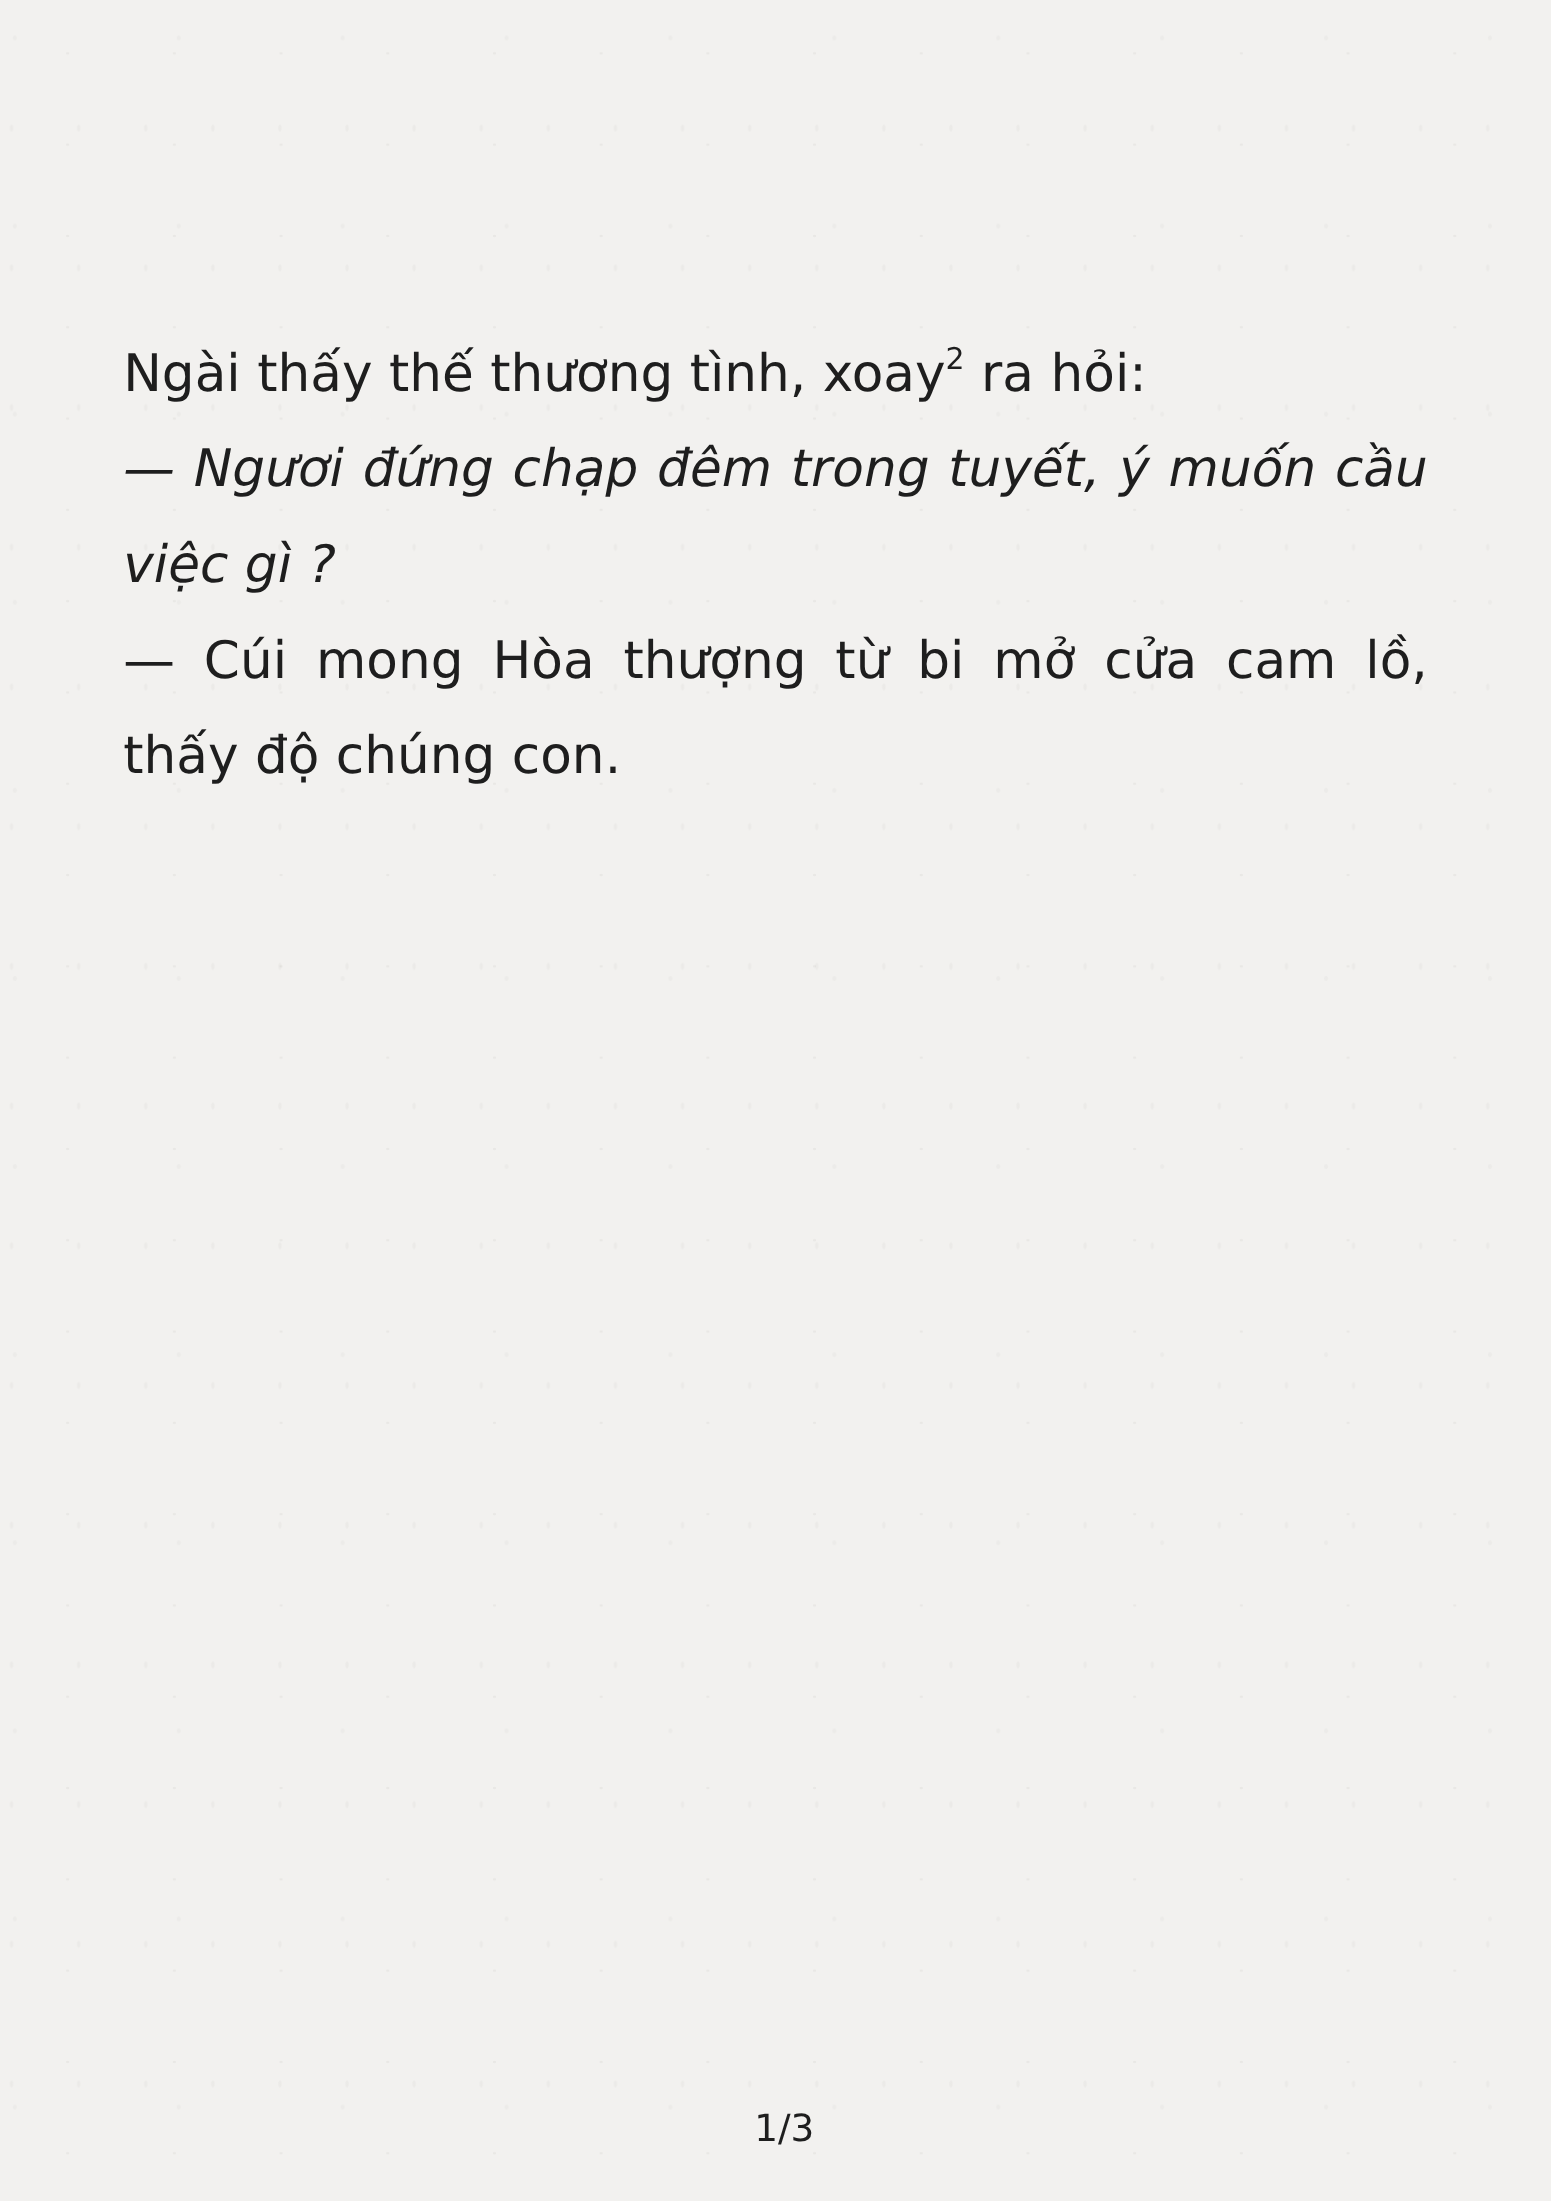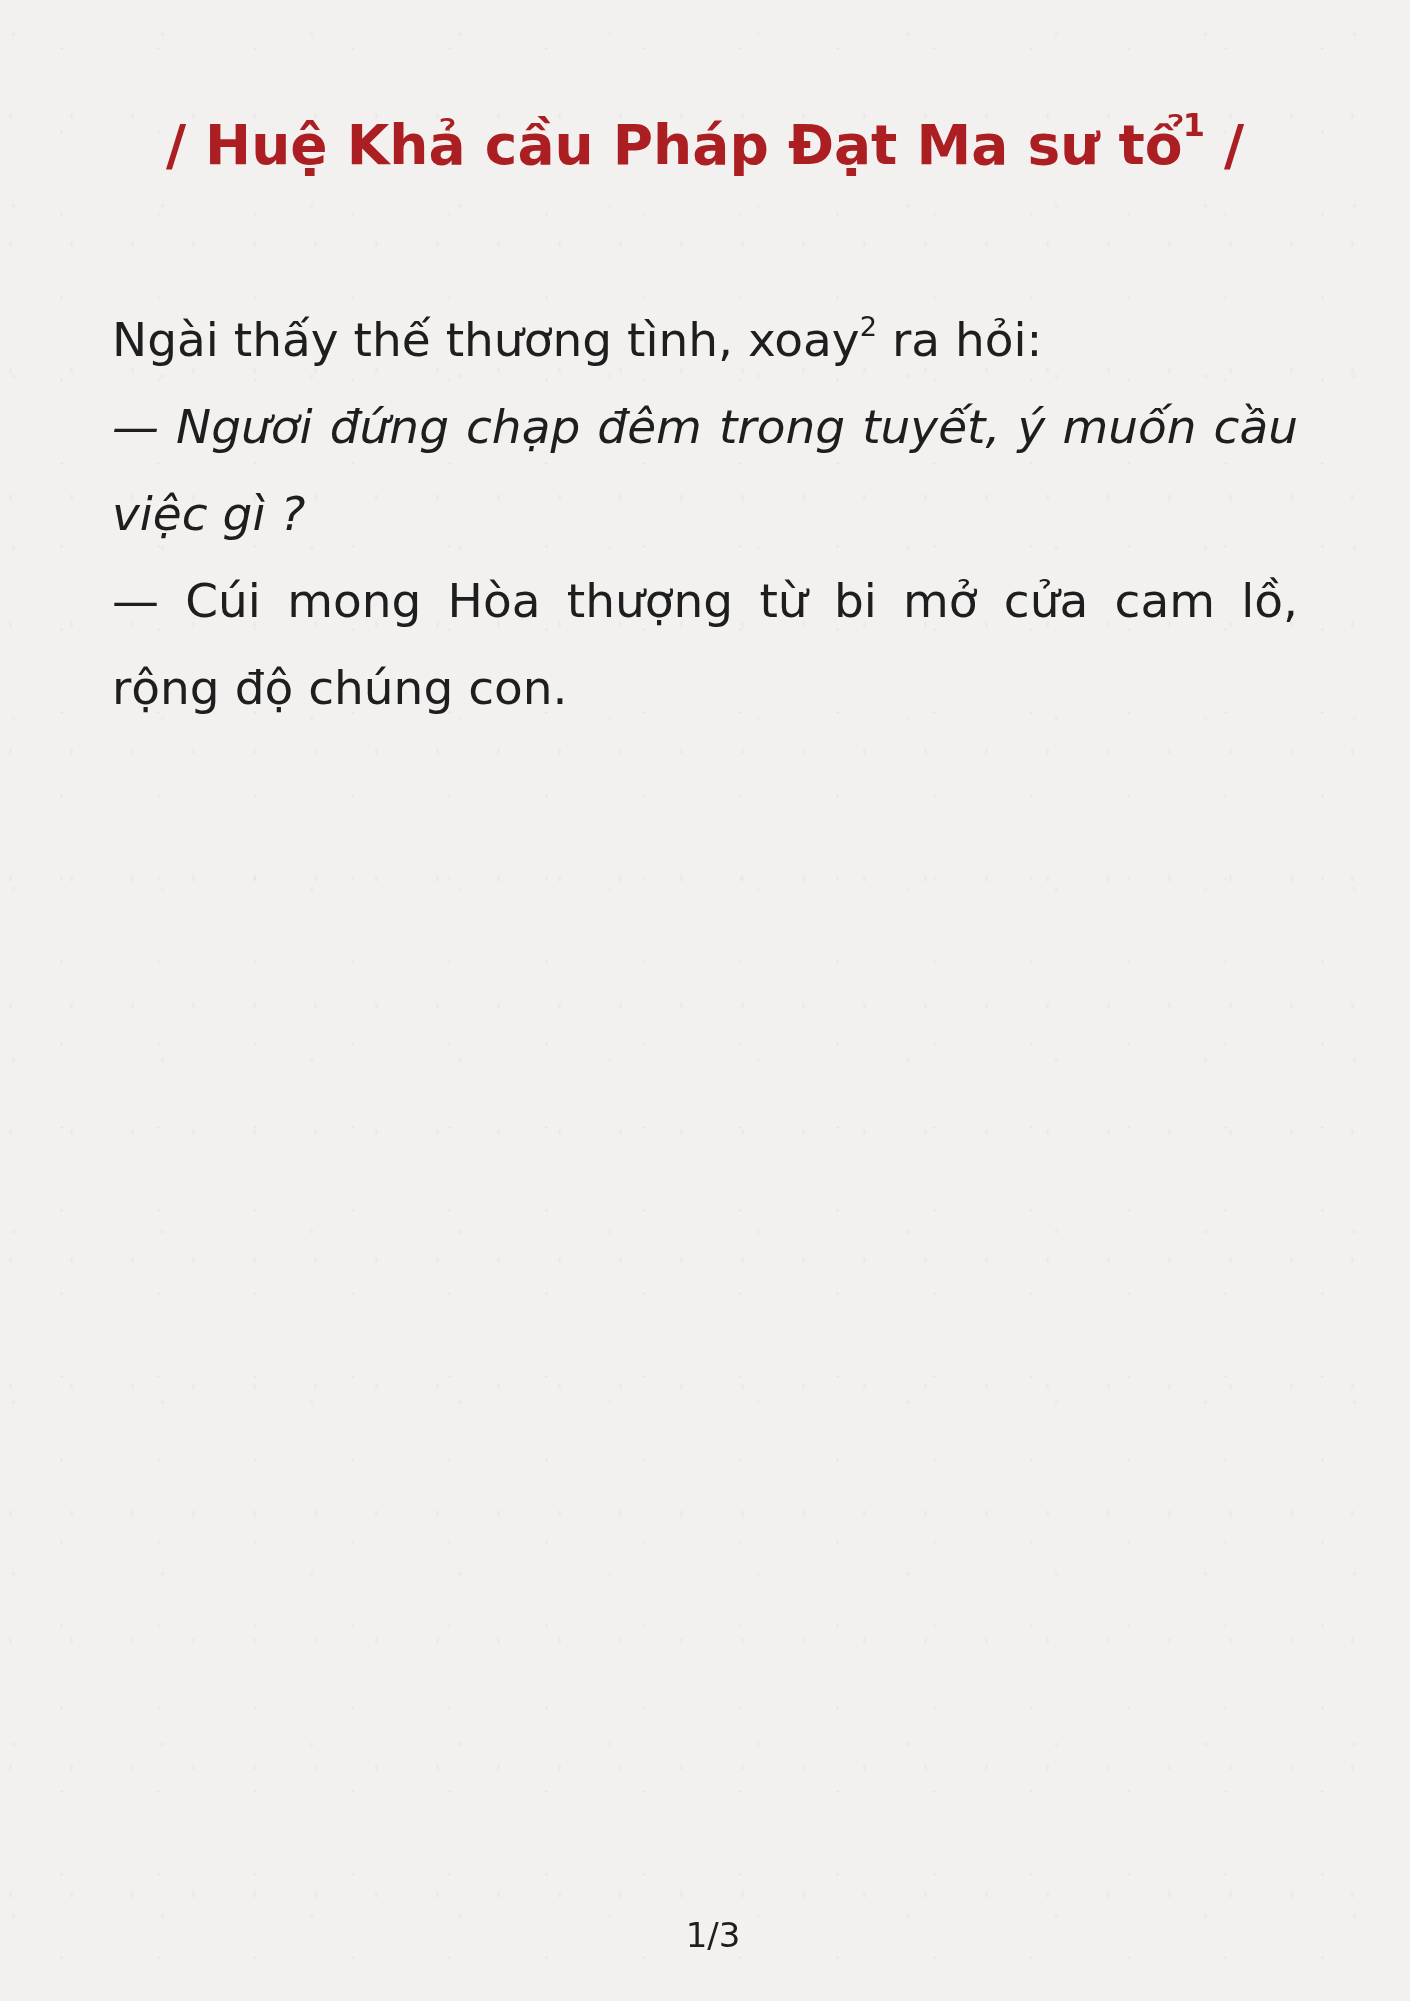--- a/index.html
+++ b/index.html
@@ -71,28 +71,27 @@
     text-align: center;
     font-size: 34px;
     color: var(--ink, #1e1e1e);
   }
 </style>
 </head>
 <body>
 
 <div class="page">
 
-  <h1 class="title"><span>/ Huệ Khả cầu Pháp Đạt Ma sư tổ</span><sup>1</sup><span> /</span></h1>
 
   <div class="body">
 
     <p><span>Ngài thấy thế thương tình, xoay</span><sup>2</sup><span> ra hỏi:</span></p>
 
     <p class="italic">— Ngươi đứng chạp đêm trong tuyết, ý muốn cầu việc gì ?</p>
 
 
-    <p>— Cúi mong Hòa thượng từ bi mở cửa cam lồ, rộng độ chúng con.</p>
+    <p>— Cúi mong Hòa thượng từ bi mở cửa cam lồ, thấy độ chúng con.</p>
 
   </div>
 
   <div class="footer">1/3</div>
 
 </div>
 
 </body></html>

